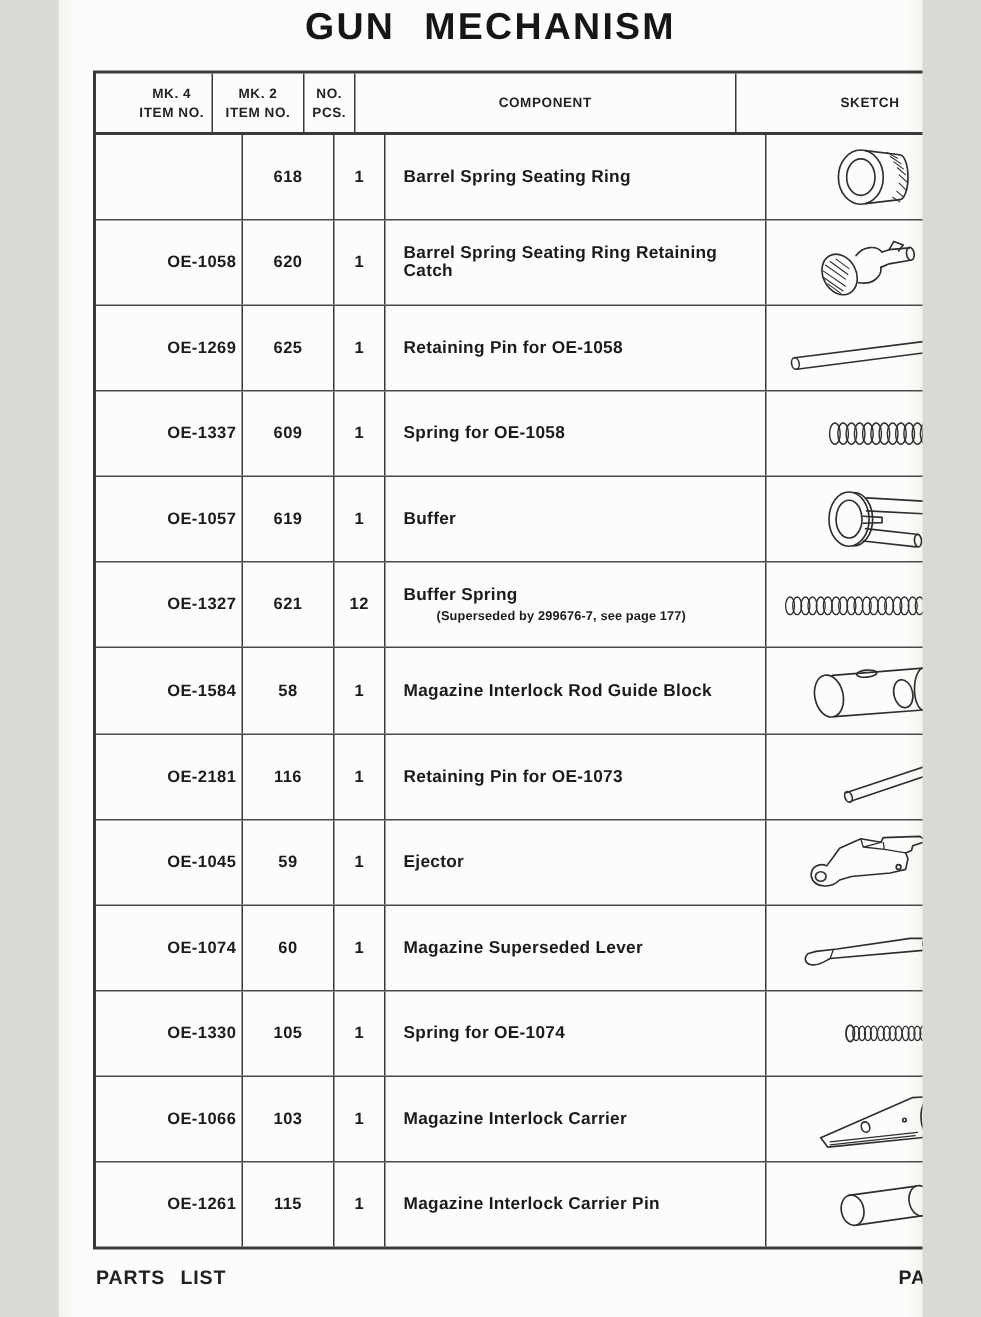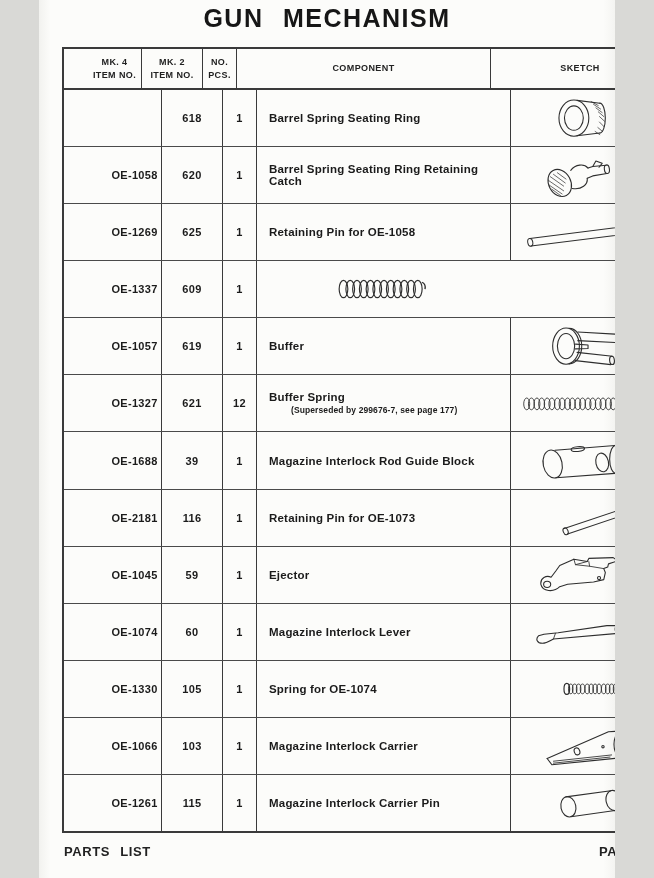--- a/index.html
+++ b/index.html
@@ -140,20 +140,24 @@
       <path d="M176,17 a3.2,4.8 0 0 1 1.5,9.5"></path>
     </g>
   </svg>
           </div>
   </div>
 
   <div class="row">
     <div class="cell c-part">OE-1337</div>
     <div class="cell c-item">609</div>
     <div class="cell c-pcs">1</div>
+    <div class="cell c-comp">
+      <div class="comp-name">Spring for OE-1058</div>
+
+    </div>
     <div class="cell c-sketch">
             <svg class="sketch" viewBox="0 0 201 57">
     <defs>
                 <ellipse id="coil-m" cx="0" cy="0" rx="4.5" ry="9"></ellipse>
               </defs>
     <g stroke="#2e2e2e" fill="none" stroke-width="1.2">
       <use href="#coil-m" x="58" y="28"></use>
                 <use href="#coil-m" x="65" y="28"></use>
       <use href="#coil-m" x="72" y="28"></use>
                 <use href="#coil-m" x="79" y="28"></use>
@@ -234,22 +238,22 @@
       <use href="#coil-l" x="163" y="29"></use>
                 <use href="#coil-l" x="169" y="29"></use>
       <use href="#coil-l" x="176" y="29"></use>
                 <use href="#coil-l" x="182" y="29"></use>
     </g>
   </svg>
           </div>
   </div>
 
   <div class="row">
-    <div class="cell c-part">OE-1688</div>
-    <div class="cell c-item">39</div>
+    <div class="cell c-part">OE-1584</div>
+    <div class="cell c-item">58</div>
     <div class="cell c-pcs">1</div>
     <div class="cell c-comp">
       <div class="comp-name">Magazine Interlock Rod Guide Block</div>
 
     </div>
     <div class="cell c-sketch">
             <svg class="sketch" viewBox="0 0 201 57">
     <g stroke="#2e2e2e" fill="none" stroke-width="1.4" stroke-linecap="round" stroke-linejoin="round">
       <ellipse cx="53" cy="33" rx="12" ry="18" transform="rotate(-12 53 33)"></ellipse>
       <path d="M56,15.5 L133,9.3"></path>
@@ -300,21 +304,21 @@
     </g>
   </svg>
           </div>
   </div>
 
   <div class="row">
     <div class="cell c-part">OE-1074</div>
     <div class="cell c-item">60</div>
     <div class="cell c-pcs">1</div>
     <div class="cell c-comp">
-      <div class="comp-name">Magazine Interlock Lever</div>
+      <div class="comp-name">Magazine Superseded Lever</div>
 
     </div>
     <div class="cell c-sketch">
             <svg class="sketch" viewBox="0 0 201 57">
     <g stroke="#2e2e2e" fill="none" stroke-width="1.4" stroke-linecap="round" stroke-linejoin="round">
       <path d="M35,34 C31,38 33,43.5 40,43.5 C46,43.5 50,40 54,38 L140,30.5 L150,29.5 L149,21 L122,21 L60,30 L42,32 Z"></path>
       <circle cx="136.5" cy="25.5" r="4"></circle>
       <path d="M54,38 L56.5,31" stroke-width="1.1"></path>
     </g>
   </svg>

